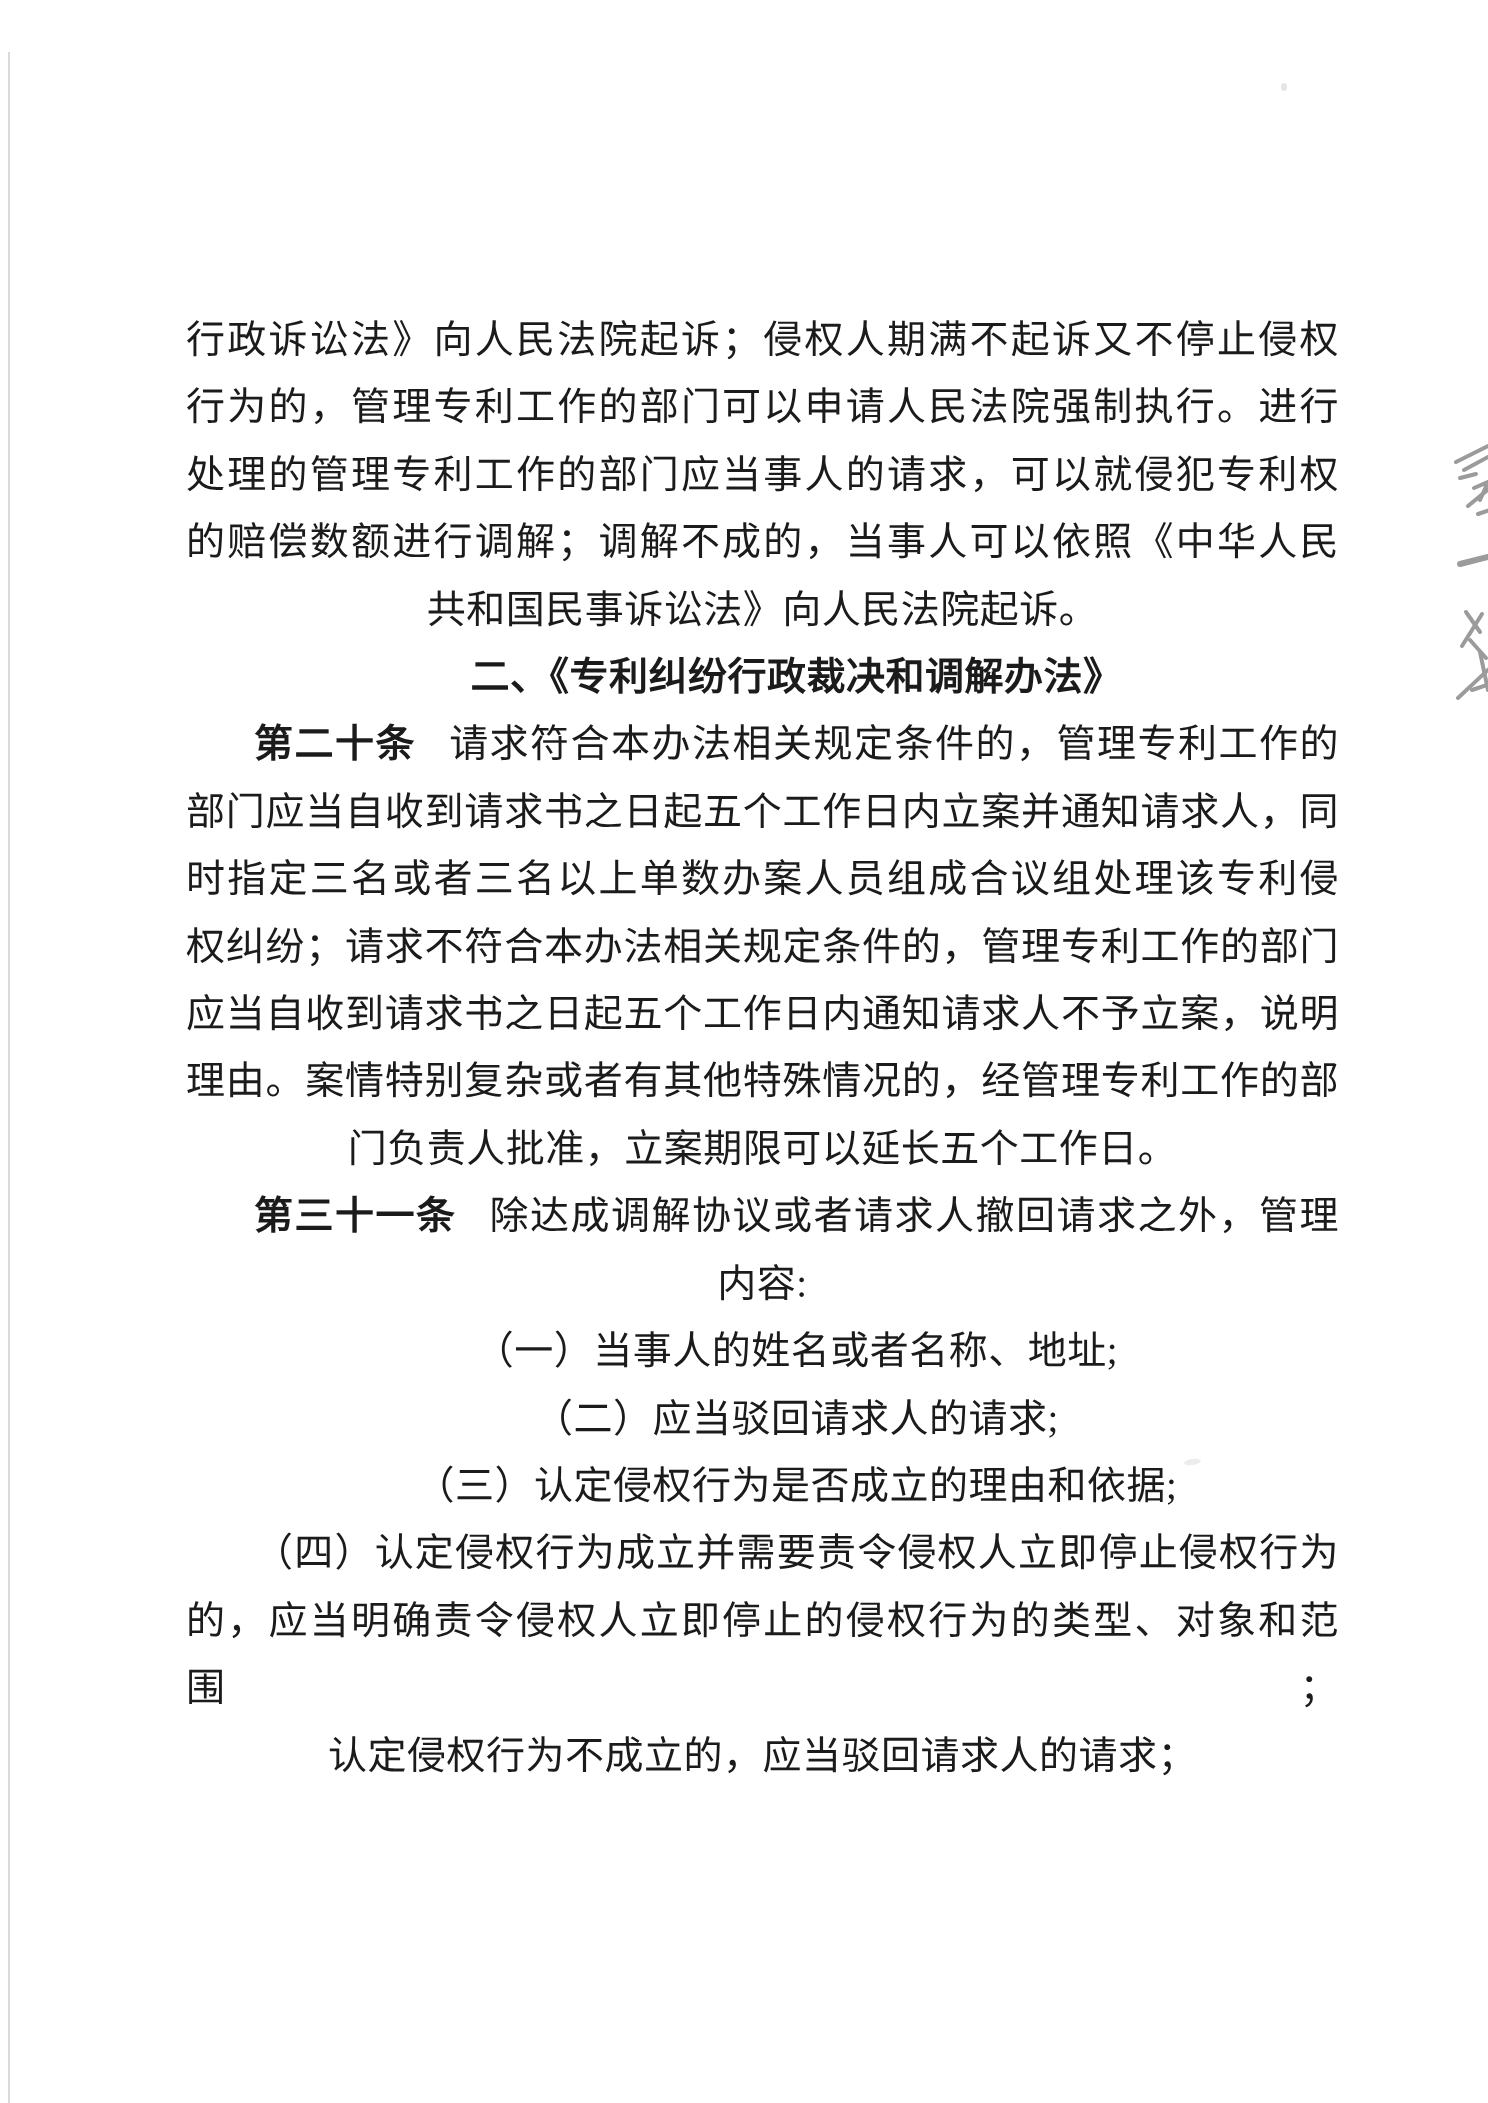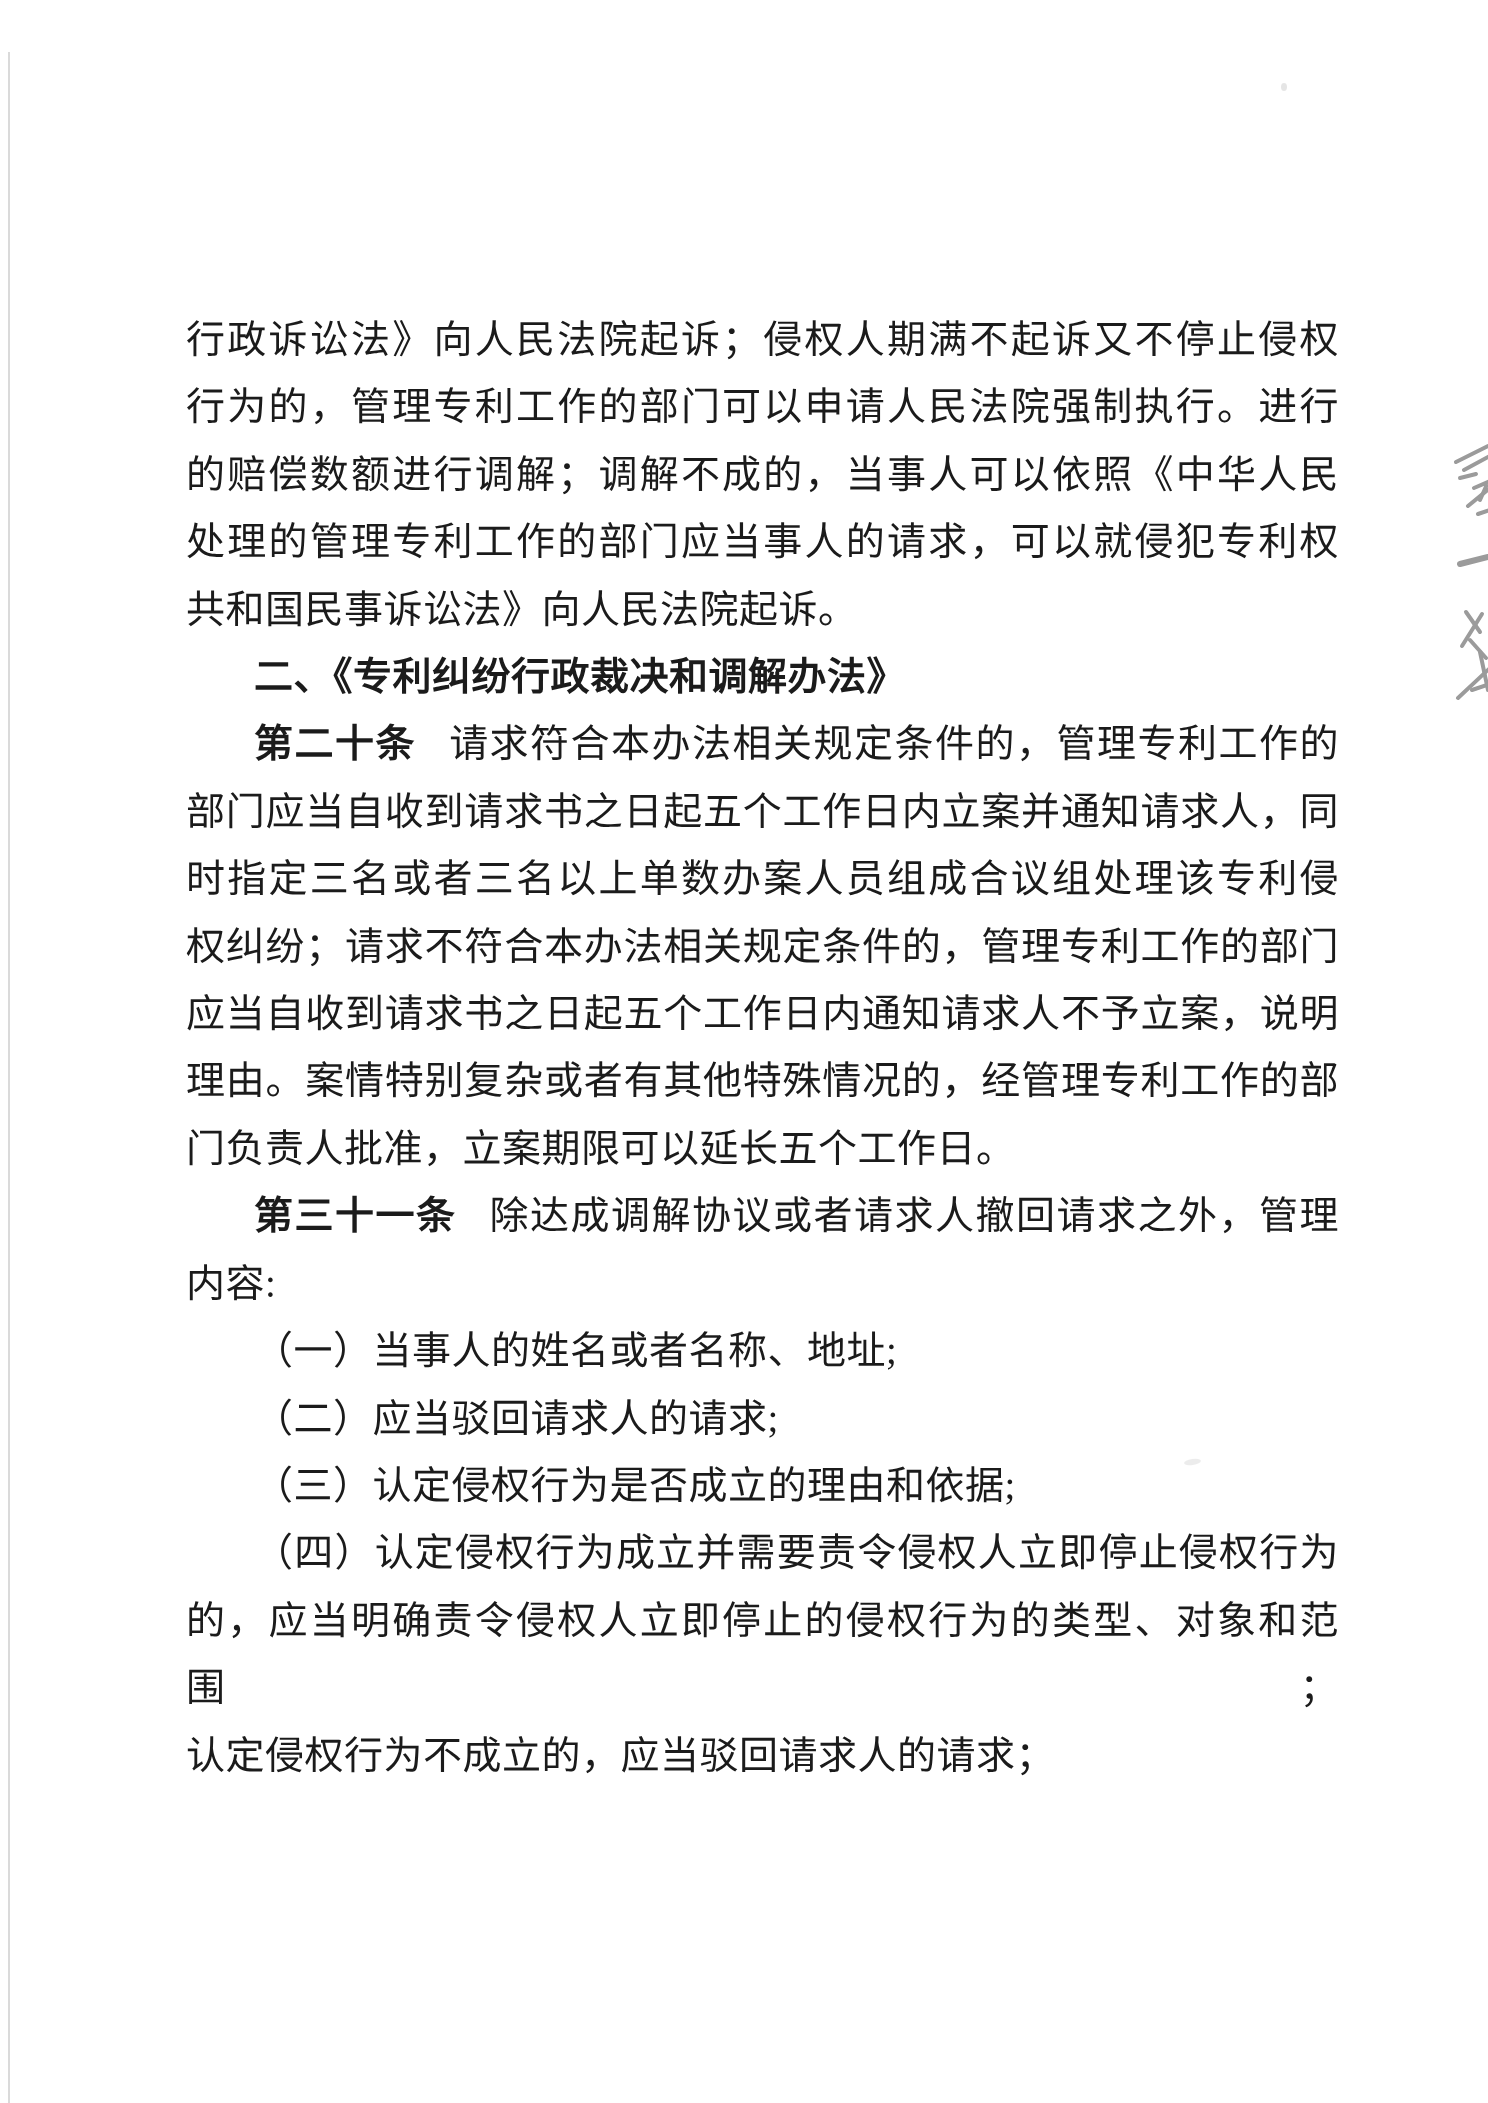--- a/index.html
+++ b/index.html
@@ -33,21 +33,21 @@
     position: absolute;
     left: 186px;
     top: 306px;
     width: 1153px;
     color: var(--text-color, #1b1b1b);
     font-size: 39px;
     line-height: 67.4px;
     letter-spacing: 0.5px;
   }
   .line {
-    text-align: left;
+    text-align: center;
   }
   .line.just {
     text-align: justify;
     text-align-last: justify;
   }
   .line.indent {
     padding-left: 68px;
   }
   .seg.bold {
     font-weight: 700;
@@ -82,22 +82,22 @@
 </head>
 <body>
 
 <div class="page">
 
   <div class="scan-edge-left"></div>
 
   <div class="content">
       <div class="line just"><span class="seg">行政诉讼法》向人民法院起诉；侵权人期满不起诉又不停止侵权</span></div>
       <div class="line just"><span class="seg">行为的，管理专利工作的部门可以申请人民法院强制执行。进行</span></div>
+      <div class="line just"><span class="seg">处理的管理专利工作的部门应当事人的请求，可以就侵犯专利权</span></div>
       <div class="line just"><span class="seg">的赔偿数额进行调解；调解不成的，当事人可以依照《中华人民</span></div>
-      <div class="line just"><span class="seg">处理的管理专利工作的部门应当事人的请求，可以就侵犯专利权</span></div>
       <div class="line"><span class="seg">共和国民事诉讼法》向人民法院起诉。</span></div>
       <div class="line indent"><span class="seg bold">二、《专利纠纷行政裁决和调解办法》</span></div>
       <div class="line indent just"><span class="seg bold lead">第二十条</span><span class="seg">请求符合本办法相关规定条件的，管理专利工作的</span></div>
       <div class="line just"><span class="seg">部门应当自收到请求书之日起五个工作日内立案并通知请求人，同</span></div>
       <div class="line just"><span class="seg">时指定三名或者三名以上单数办案人员组成合议组处理该专利侵</span></div>
       <div class="line just"><span class="seg">权纠纷；请求不符合本办法相关规定条件的，管理专利工作的部门</span></div>
       <div class="line just"><span class="seg">应当自收到请求书之日起五个工作日内通知请求人不予立案，说明</span></div>
       <div class="line just"><span class="seg">理由。案情特别复杂或者有其他特殊情况的，经管理专利工作的部</span></div>
       <div class="line"><span class="seg">门负责人批准，立案期限可以延长五个工作日。</span></div>
       <div class="line indent just"><span class="seg bold lead">第三十一条</span><span class="seg">除达成调解协议或者请求人撤回请求之外，管理</span></div>

